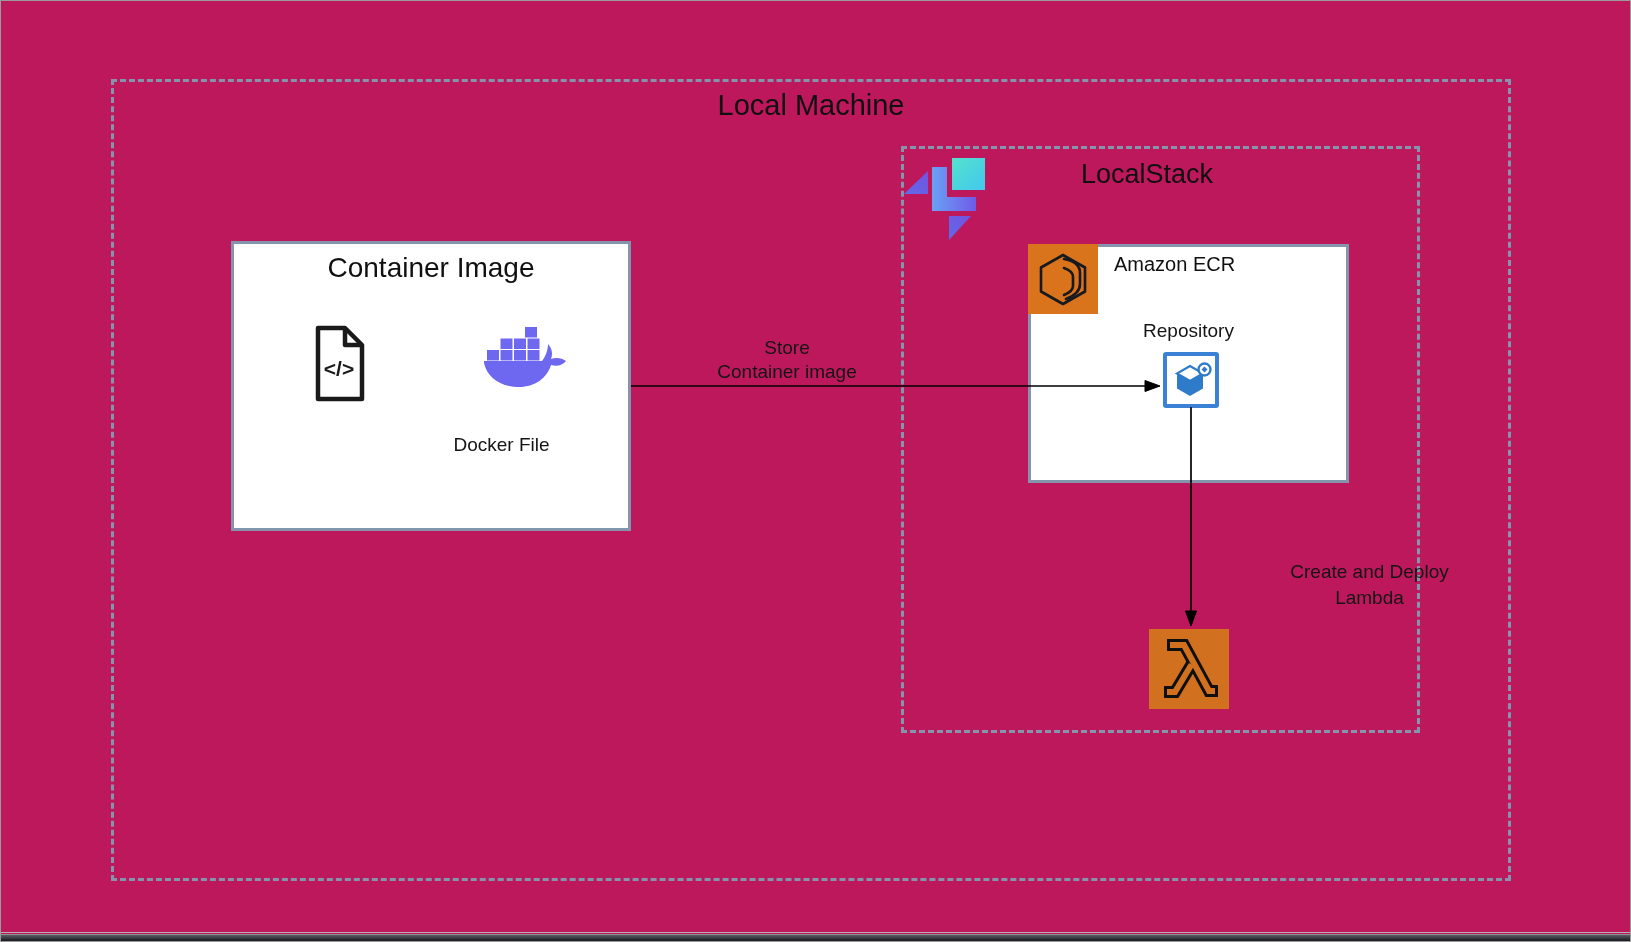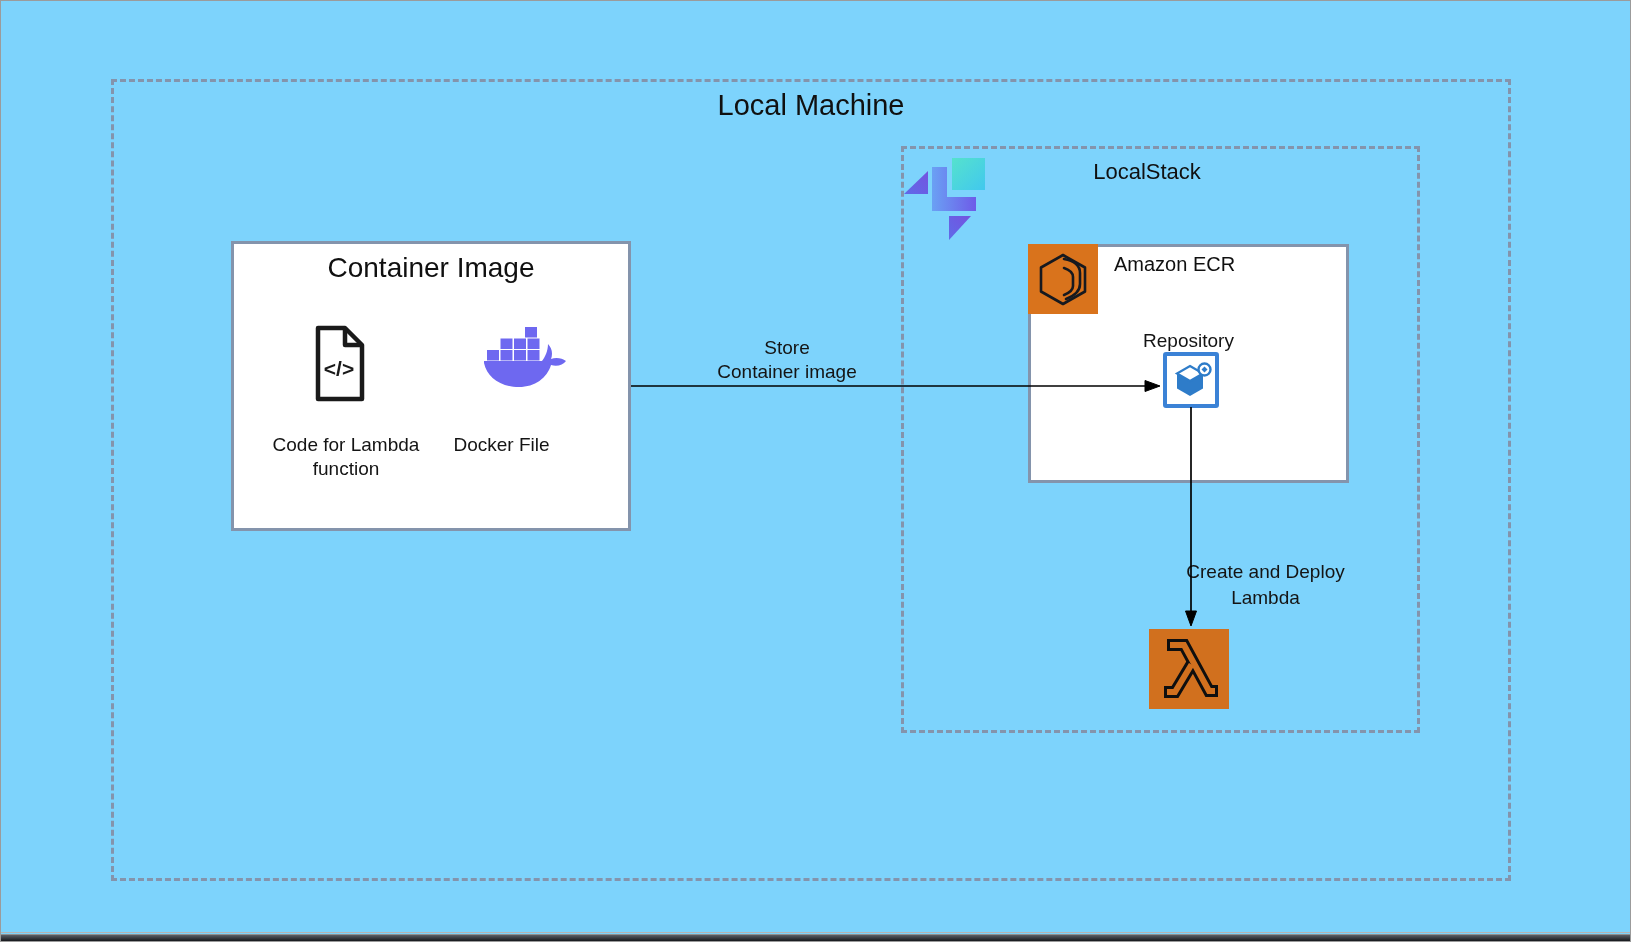--- a/index.html
+++ b/index.html
@@ -1,23 +1,23 @@
 <!DOCTYPE html>
 <html style="--dashed_border: #8494AC; --solid_border: #8494AC; --text: #111111; --arrow: #000000; --docker_purple: #6E68F0; --ecr_orange: #D9731C; --lambda_orange: #D1701E; --repo_border_blue: #3B82D6; --repo_cube_blue: #2E7CC9; --localstack_teal_from: #55E2CD; --localstack_teal_to: #41C8EE; --localstack_purple: #6659E8; --localstack_blue: #6AA1F4;"><head>
 <meta charset="utf-8">
 <style>
   html,body{margin:0;padding:0;background:#fff;}
   body{font-family:"Liberation Sans", sans-serif; color:var(--text,#111);}
-  .canvas{position:relative;width:1631px;height:942px;background:#7dd3fc;overflow:hidden;
+  .canvas{position:relative;width:1631px;height:942px;background:#be185d;overflow:hidden;
           border:1px solid #9b9b9b;box-sizing:border-box;}
   .abs{position:absolute;}
   .dashed-box{border:3px dashed var(--dashed_border,#8494AC);box-sizing:border-box;background:transparent;}
   .solid-box{border:3px solid var(--solid_border,#8494AC);box-sizing:border-box;background:#fff;}
   .title-lg{font-size:29px;color:#101010;text-align:center;white-space:nowrap;}
-  .title-md{font-size:22px;color:#101010;text-align:center;white-space:nowrap;}
+  .title-md{font-size:27px;color:#101010;text-align:center;white-space:nowrap;}
   .label-sm{font-size:19px;color:#141414;text-align:center;line-height:24px;}
   .label-line{display:block;}
   svg{display:block;}
   .hairline{left:0;right:0;bottom:8px;height:1px;background:#b3b3b3;}
   .bottom-bar{left:0;right:0;bottom:0;height:7px;background:linear-gradient(#5a5e66,#16181c);border-top:1px solid #8f8f8f;box-sizing:border-box;}
 </style>
 </head>
 <body>
 
 <div class="canvas">
@@ -27,24 +27,20 @@
 
   <div class="abs solid-box" style="left:230px;top:240px;width:400px;height:290px;"></div>
   <div class="abs title-lg" style="left:230px;top:251px;width:400px;font-size:28px;">Container Image</div>
 
   <div class="abs" style="left:312px;top:322px;">
     <svg width="54" height="81" viewBox="0 0 54 81">
       <path d="M5 5 H32 L49 22 V76 H5 Z" fill="#fff" stroke="#1a1a1a" stroke-width="4.5" stroke-linejoin="round"></path>
       <path d="M32 5 V22 H49" fill="none" stroke="#1a1a1a" stroke-width="4.5" stroke-linejoin="round"></path>
       <text x="26" y="53" text-anchor="middle" font-family="Liberation Sans, sans-serif" font-size="21" font-weight="bold" fill="#1a1a1a">&lt;/&gt;</text>
     </svg>
-  </div>
-  <div class="abs label-sm" style="left:250px;top:432px;width:190px;">
-    <span class="label-line">Code for Lambda</span>
-    <span class="label-line">function</span>
   </div>
 
   <div class="abs" style="left:478px;top:326px;">
     <svg width="92" height="66" viewBox="0 0 92 66">
       <g style="fill:var(--docker_purple,#6E68F0)">
         <path d="M5 34 H63 C66 30 69 24 69 17 C73 21 74 27 72 32 C77 30 83 31 87 34 C84 38 78 40 72 38 C68 51 56 60 40 60 C21 60 8 50 5 36 Z"></path>
         <rect x="8" y="23" width="12" height="10.5"></rect>
         <rect x="21.5" y="23" width="12" height="10.5"></rect>
         <rect x="35" y="23" width="12" height="10.5"></rect>
         <rect x="48.5" y="23" width="12" height="10.5"></rect>
@@ -95,32 +91,32 @@
       <rect x="0" y="0" width="70" height="70" style="fill:var(--ecr_orange,#D9731C)"></rect>
       <g fill="none" stroke="#16191f" stroke-width="2.6" stroke-linejoin="round" stroke-linecap="round">
         <path d="M35 11 L57 23.5 V47.5 L35 60 L13 47.5 V23.5 Z"></path>
         <path d="M36 15 C47 17 52 22 52 29 V40 C52 47 46 52 38 55"></path>
         <path d="M36 24 C42 26 45 29 45 33 V42 C45 46 41 49 36 51"></path>
       </g>
     </svg>
   </div>
   <div class="abs" style="left:1113px;top:252px;font-size:20px;white-space:nowrap;color:#101010;">Amazon ECR</div>
 
-  <div class="abs label-sm" style="left:1100px;top:328px;width:175px;">Repository</div>
+  <div class="abs label-sm" style="left:1100px;top:318px;width:175px;">Repository</div>
   <div class="abs" style="left:1162px;top:351px;">
     <svg width="56" height="56" viewBox="0 0 56 56">
       <rect x="2" y="2" width="52" height="52" fill="#fff" rx="1" style="stroke:var(--repo_border_blue,#3B82D6)" stroke-width="4"></rect>
       <polygon points="27,14 40,21.5 40,36.5 27,44 14,36.5 14,21.5" style="fill:var(--repo_cube_blue,#2E7CC9)"></polygon>
       <polygon points="27,14 40,21.5 27,29 14,21.5" fill="#fff" style="stroke:var(--repo_cube_blue,#2E7CC9)" stroke-width="2.2"></polygon>
       <circle cx="41.5" cy="17.5" r="6" fill="#fff" style="stroke:var(--repo_cube_blue,#2E7CC9)" stroke-width="2.4"></circle>
       <polygon points="41.5,14.5 44.5,17.5 41.5,20.5 38.5,17.5" style="fill:var(--repo_cube_blue,#2E7CC9)"></polygon>
     </svg>
   </div>
 
-  <div class="abs label-sm" style="left:1172px;top:558px;width:185px;line-height:26px;">
+  <div class="abs label-sm" style="left:1276px;top:558px;width:185px;line-height:26px;">
     <span class="label-line">Create and Deploy</span>
     <span class="label-line">Lambda</span>
   </div>
 
   <div class="abs" style="left:1148px;top:628px;">
     <svg width="80" height="80" viewBox="0 0 80 80">
       <rect x="0" y="0" width="80" height="80" style="fill:var(--lambda_orange,#D1701E)"></rect>
       <g fill="none" stroke="#0f0f0f" stroke-width="12" stroke-linecap="square" stroke-linejoin="miter">
         <path d="M24 16 H35 L60 62 H63"></path>
         <path d="M41 38 L26 63 H21"></path>

